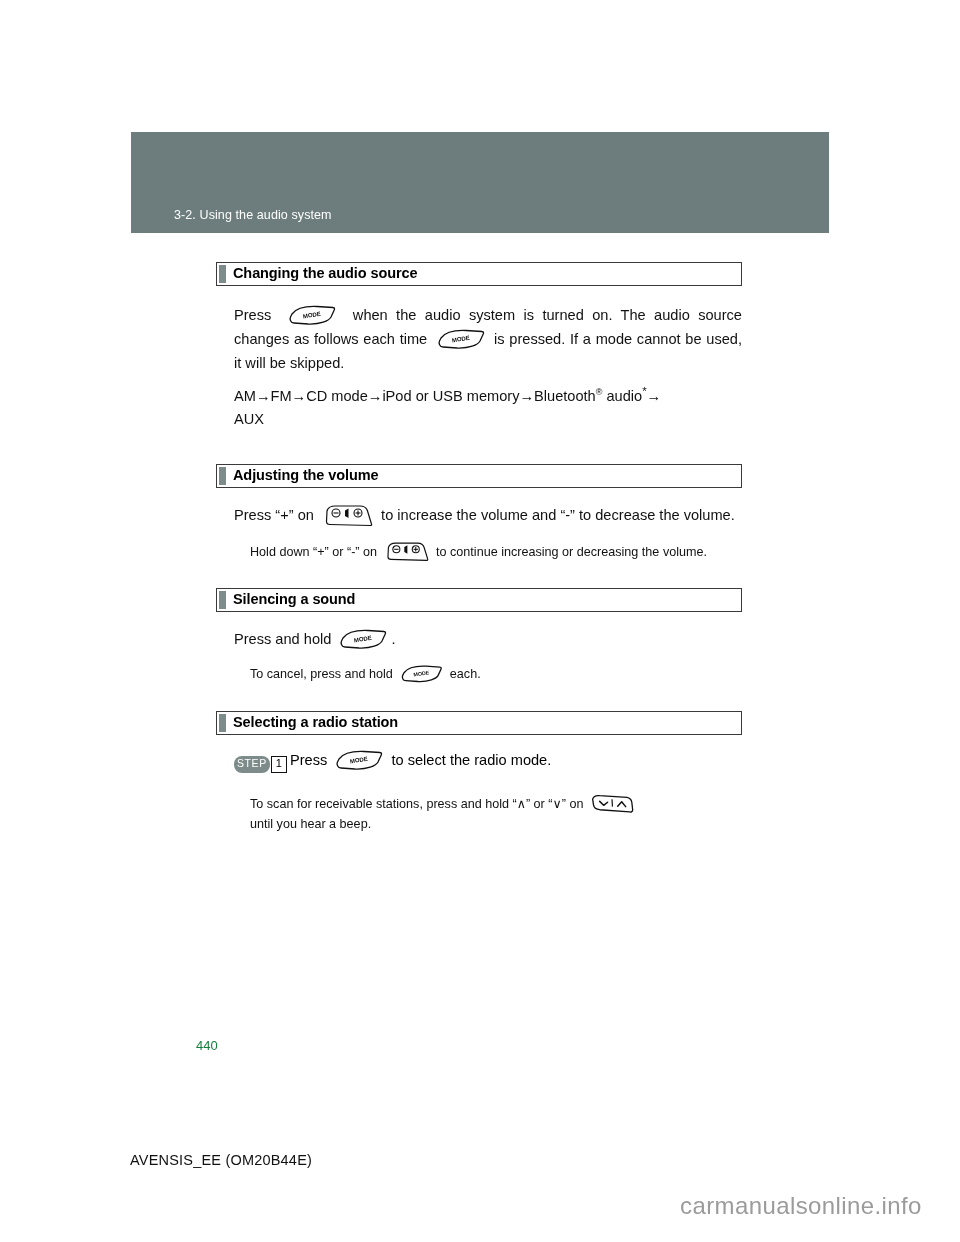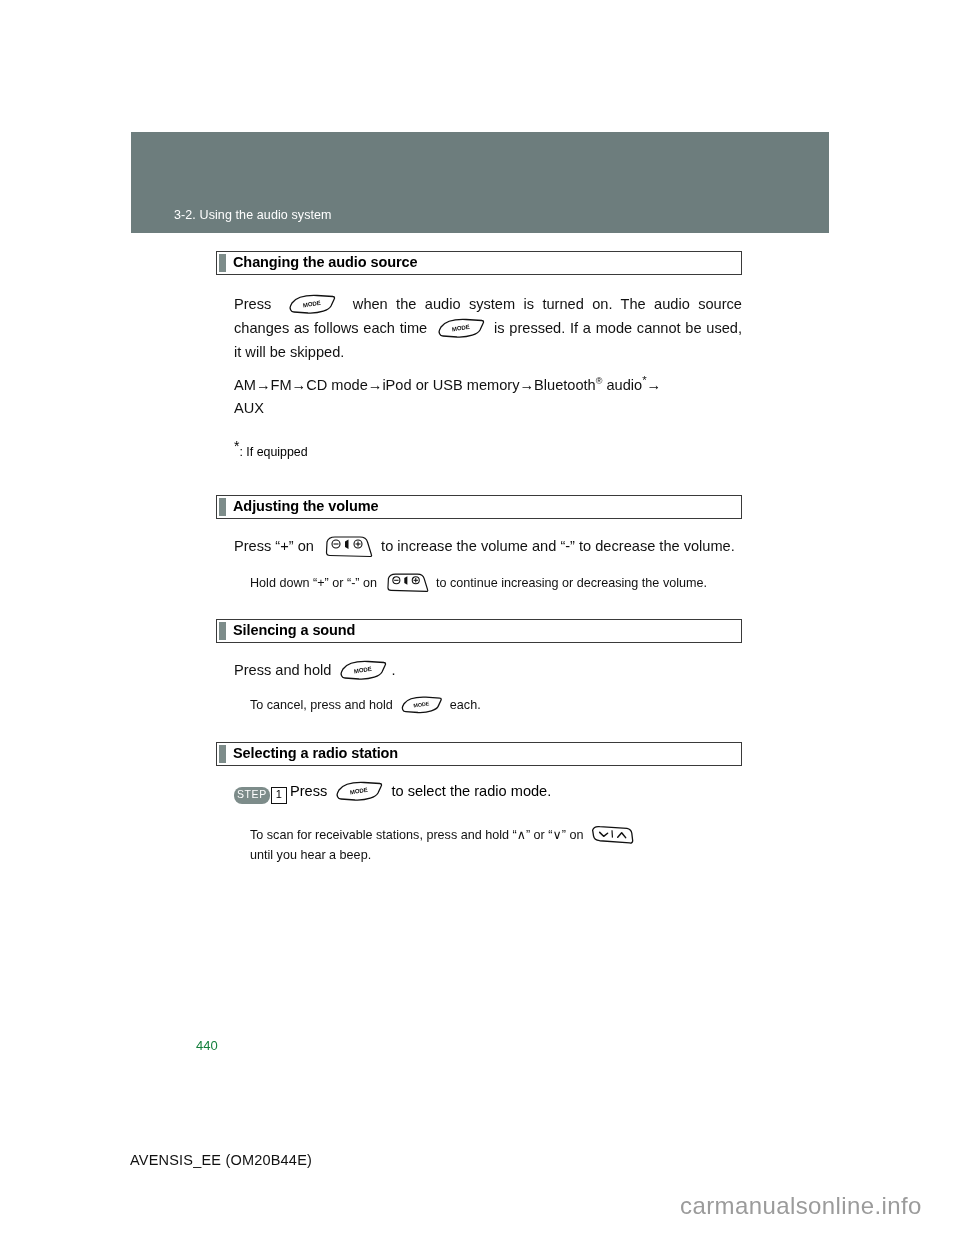--- a/index.html
+++ b/index.html
@@ -33,21 +33,21 @@
     font-size: 12.5px;
     letter-spacing: 0.1px;
     white-space: nowrap;
     margin-top: 12px;
   }
 
   
   .content {
     position: absolute;
     left: 216px;
-    top: 251px;
+    top: 262px;
     width: 526px;
   }
 
   
   .section-bar {
     position: relative;
     box-sizing: border-box;
     width: 526px;
     height: 24px;
     border: 1px solid #3a3a3a;
@@ -227,21 +227,20 @@
         <text x="48" y="26" font-family="'Liberation Sans',sans-serif" font-size="12" font-weight="bold" text-anchor="middle" fill="#111111" transform="rotate(-9 48 24)">MODE</text>
       </svg>
     </span>&nbsp;&nbsp;<span>is pressed. If a mode cannot be used, it will be skipped.</span></p>
 
   <div class="gap-10"></div>
 
   <p class="para lead"><span>AM→FM→CD mode→iPod or USB memory→Bluetooth</span><sup class="reg">®</sup><span> audio</span><sup class="ast">*</sup><span>→</span><br><span>AUX</span></p>
 
   <div class="gap-12"></div>
 
-  <p class="footnote"><span class="star">*</span><span>: If equipped</span></p>
 
   <div class="gap-22"></div>
 
   <div class="section-bar">
     <div class="tab"></div>
     <div class="section-title">Adjusting the volume</div>
   </div>
 
   <div class="gap-16"></div>
 

